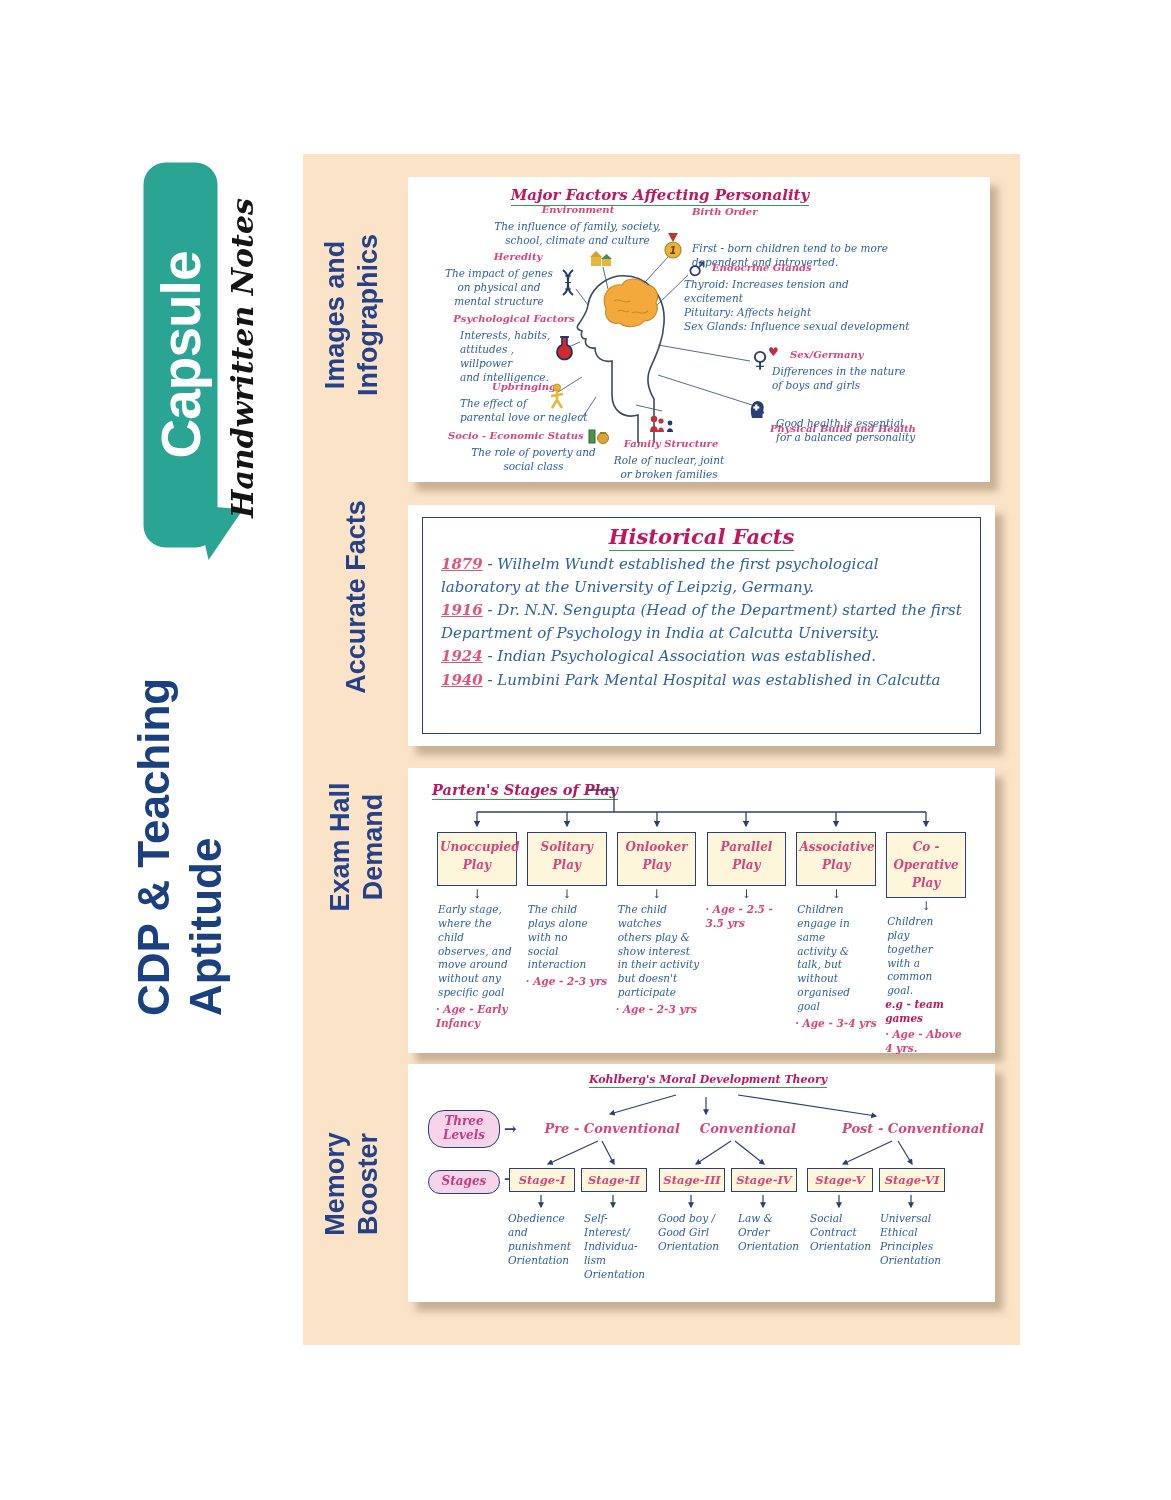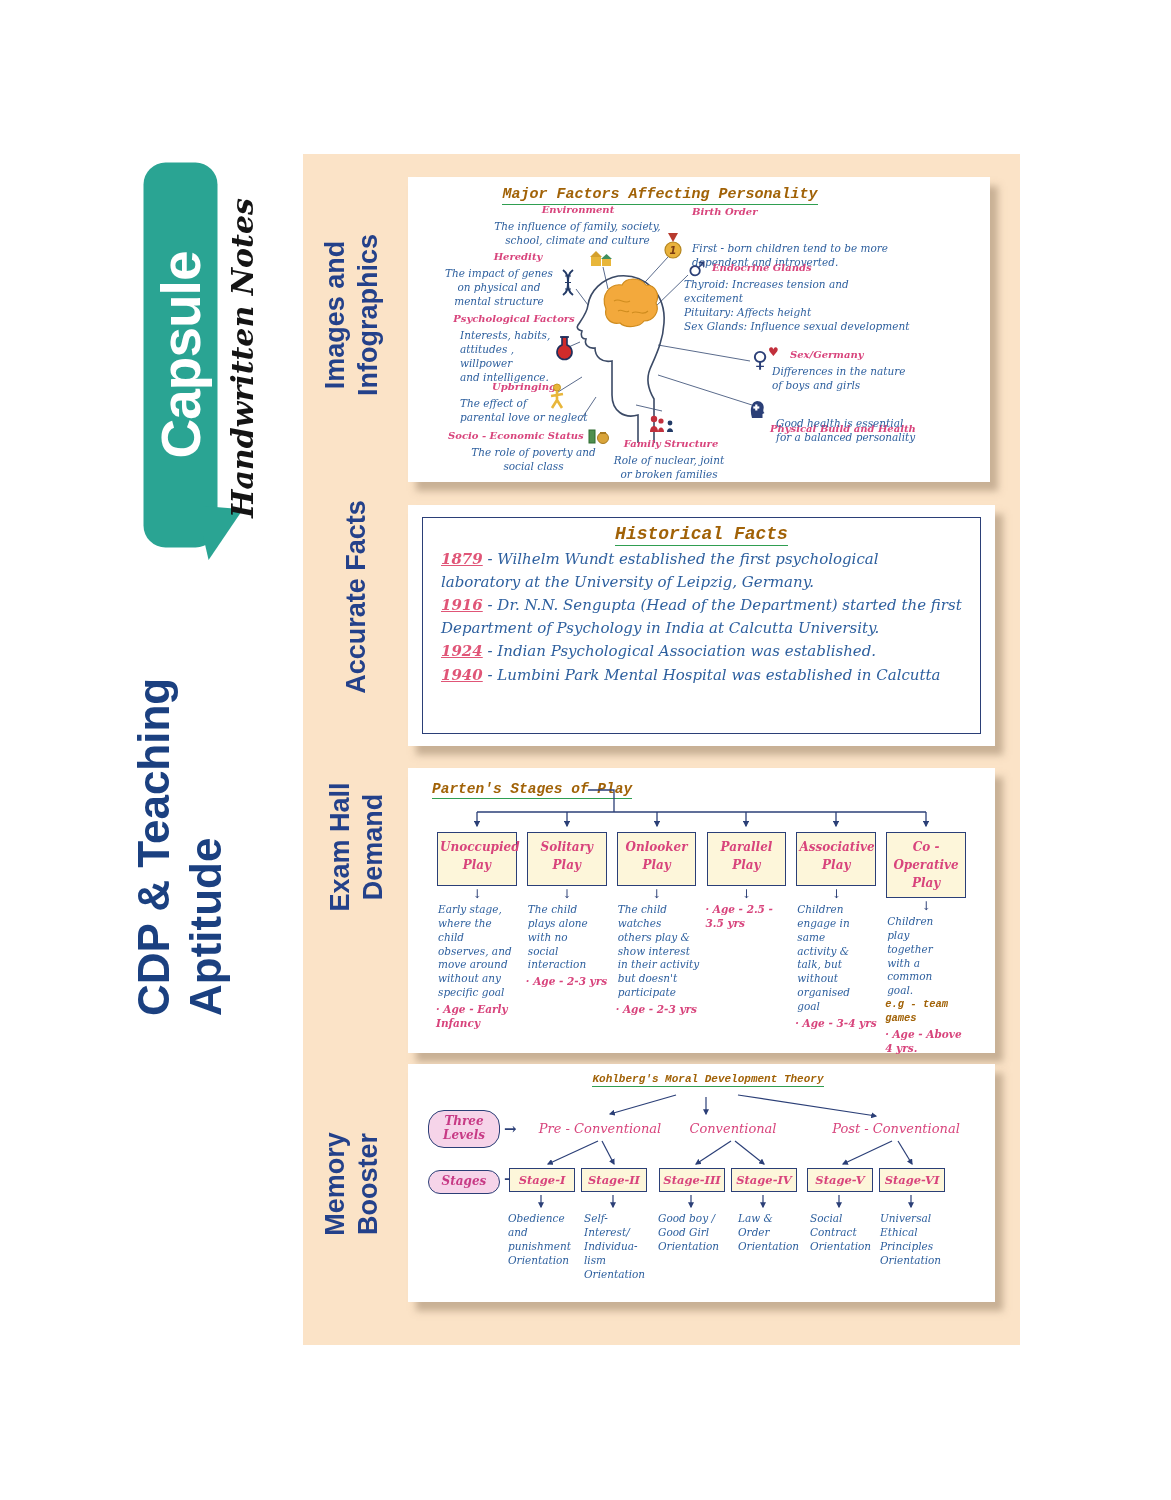--- a/index.html
+++ b/index.html
@@ -21,48 +21,48 @@
   .peach{background:#fbe3c7;}
   .sec-label{font-weight:bold;font-size:27px;line-height:1.22;color:#24418a;text-align:center;
              display:flex;align-items:center;justify-content:center;}
 
   
   .card{position:absolute;background:#fff;box-shadow:8px 9px 7px rgba(150,125,100,.5);}
 
   
   .blue{color:#2d5f9e;}
   .pink{color:#d8447c;}
-  .green{color:#a16207;font-family:Liberation Mono, monospace;}
+  .green{color:#be185d;}
   .ug{border-bottom:1.6px solid #2f9e51;padding-bottom:1px;}
   .t-pink{font-size:10px;font-weight:bold;}
   .d-blue{font-size:10.5px;line-height:1.32;}
 
   
   .mm-title{font-size:15px;font-weight:bold;text-align:center;}
   
   .facts-box{position:absolute;left:14px;top:12px;right:14px;bottom:12px;border:1.6px solid #2b3f77;padding:6px 18px 4px;}
-  .facts-title{text-align:center;font-size:18px;font-weight:bold;margin-bottom:4px;}
+  .facts-title{text-align:center;font-size:21px;font-weight:bold;margin-bottom:4px;}
   .fact{font-size:15px;line-height:1.5;margin-bottom:1px;}
   .fact .year{color:#e05577;font-weight:bold;text-decoration:underline;}
   
   .play-title{font-size:14.5px;font-weight:bold;}
   .play-cols{position:absolute;left:24px;right:24px;top:64px;display:flex;}
   .play-col{flex:1;text-align:center;}
   .play-box{display:block;margin:0 auto;width:82%;border:1.6px solid #2b3f77;background:#fdf6da;
             color:#d8447c;font-weight:bold;font-size:12px;line-height:1.5;padding:5px 2px;min-height:42px;}
   .dn{color:#2b3f77;font-size:12px;line-height:1;margin:2px 0;}
   .play-desc{text-align:left;margin:3px 2px 0 6px;}
   .play-age{font-size:10.5px;line-height:1.3;font-weight:bold;margin-top:3px;text-align:left;margin-left:4px;}
   .play-extra{font-size:10.5px;line-height:1.3;font-weight:bold;text-align:left;margin-left:4px;}
   
   .k-title{font-size:11px;font-weight:bold;text-align:center;}
   .k-bubble{border:1.6px solid #2b3f77;border-radius:16px;background:#f6d4e9;color:#c73a85;
             font-weight:bold;font-size:12px;line-height:1.15;text-align:center;padding:4px 0;}
   .k-arrow{color:#2b3f77;font-size:15px;font-weight:bold;}
-  .k-level{font-size:13px;font-weight:normal;text-align:center;}
+  .k-level{font-size:13px;font-weight:bold;text-align:right;}
   .k-box{border:1.6px solid #2b3f77;background:#fdf6da;color:#d8447c;font-weight:bold;font-size:11.5px;
          text-align:center;padding:4px 0;font-style:italic;}
   .k-desc{font-size:10.5px;line-height:1.33;text-align:left;}
 </style>
 </head>
 <body>
 
 <div class="page">
 
   <div class="abs peach" style="left:303px;top:154px;width:717px;height:1191px;"></div>

